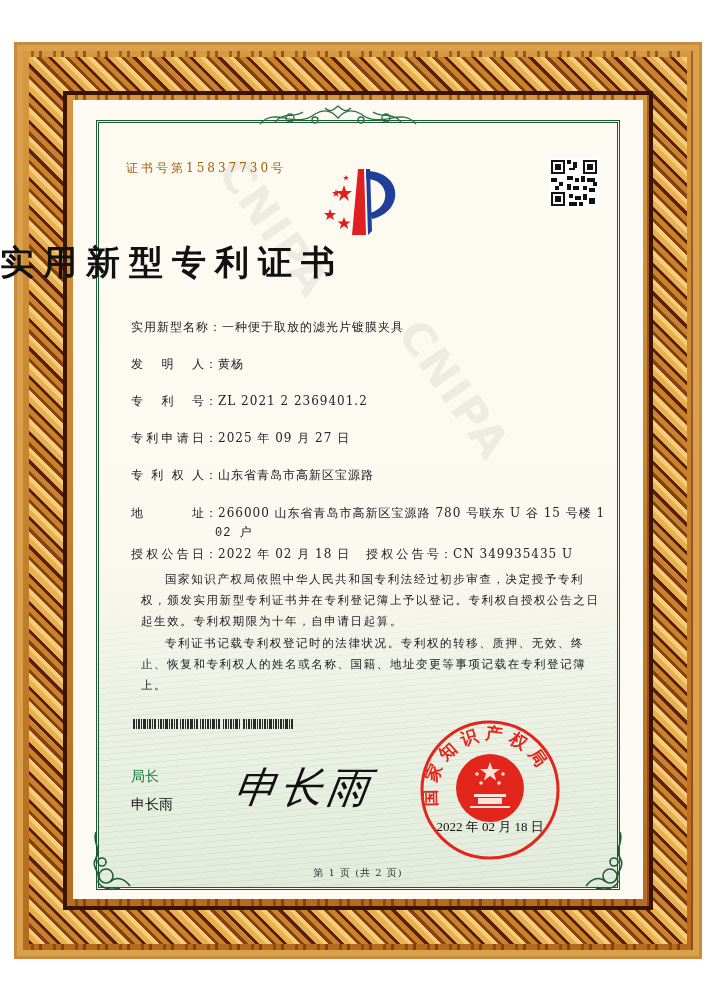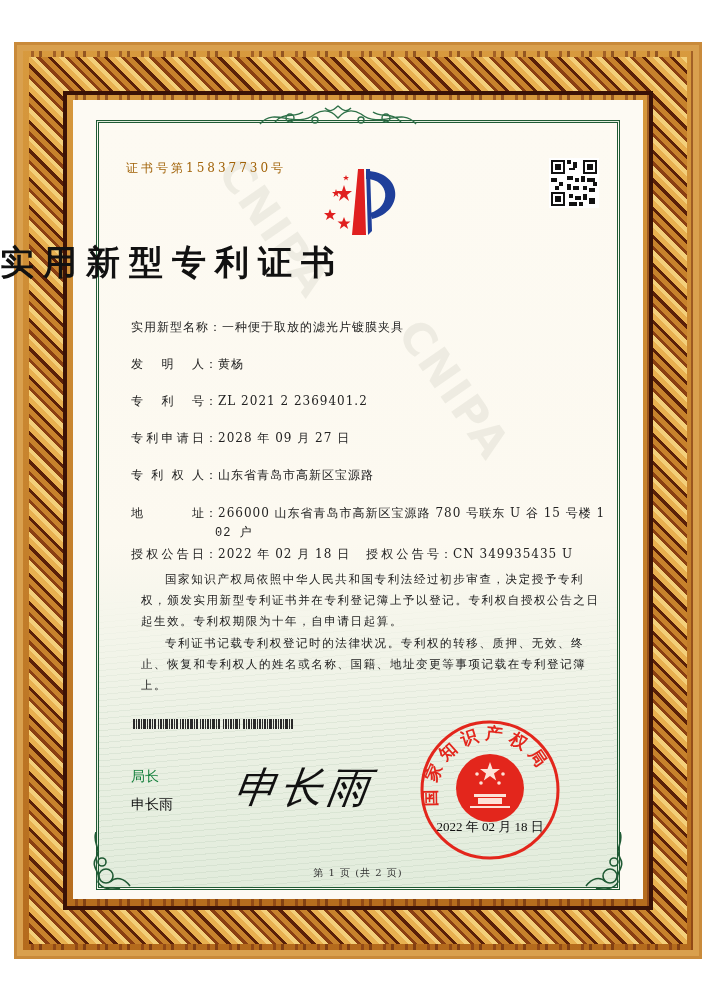--- a/index.html
+++ b/index.html
@@ -157,21 +157,21 @@
       <span>号</span>
     </span>：<span>ZL 2021 2 2369401.2</span>
 </div>
 <div class="abs field" style="top:430px;">
   <span class="label spread">
       <span>专</span>
       <span>利</span>
       <span>申</span>
       <span>请</span>
       <span>日</span>
-    </span>：<span>2028 年 09 月 27 日</span>
+    </span>：<span>2025 年 09 月 27 日</span>
 </div>
 <div class="abs field" style="top:467px;">
   <span class="label spread">
       <span>专</span>
       <span>利</span>
       <span>权</span>
       <span>人</span>
     </span>：<span>山东省青岛市高新区宝源路</span>
 </div>
 <div class="abs field" style="top:505px;">

